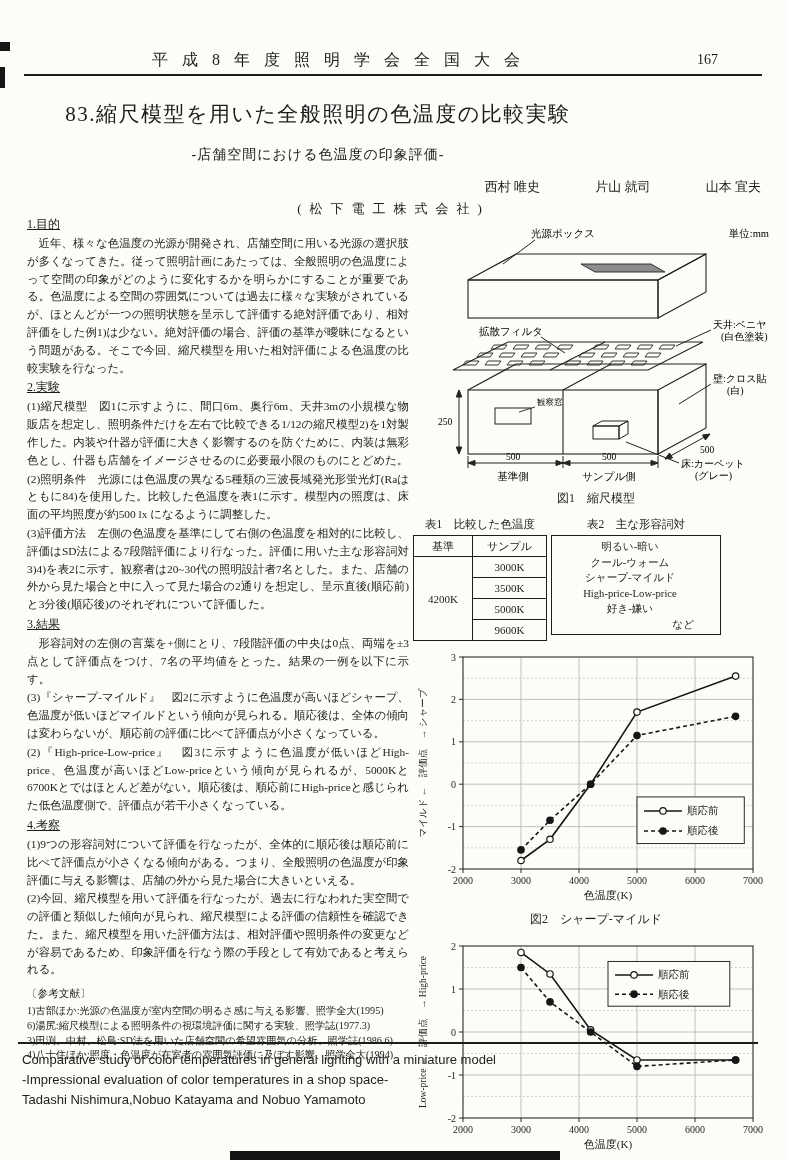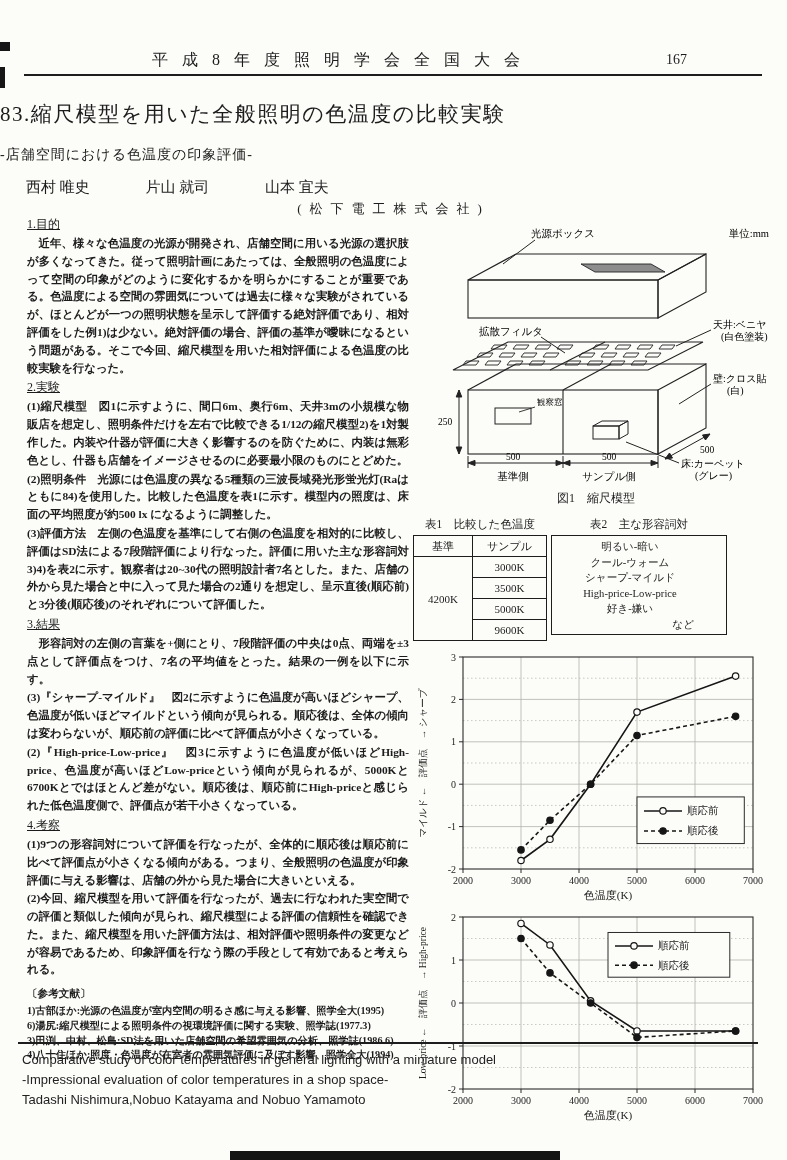--- a/index.html
+++ b/index.html
@@ -4,46 +4,46 @@
 <style>
   html,body{margin:0;padding:0;}
   body{
     width:787px;height:1160px;position:relative;overflow:hidden;
     background:#fcfcf9;color:#1c1c1c;
     font-family:"Liberation Serif","DejaVu Serif",serif;
   }
   .abs{position:absolute;}
   
   .conf-title{top:50px;left:0;width:677px;text-align:center;font-size:16px;letter-spacing:5px;}
-  .page-num{top:52px;left:666px;font-size:14px;}
+  .page-num{top:52px;left:697px;font-size:14px;}
   .header-rule{top:74px;left:24px;width:738px;height:2.4px;background:#1d1d1d;}
   .artifact{background:#161616;}
   
-  .paper-title{top:100px;left:0;width:636px;font-size:21px;letter-spacing:1.5px;}
-  .paper-subtitle{top:146px;left:0;width:636px;text-align:left;font-size:14px;letter-spacing:1px;}
-  .authors{top:178px;left:0;width:787px;text-align:left;font-size:15px;}
+  .paper-title{top:100px;left:0;width:636px;text-align:center;font-size:21px;letter-spacing:1.5px;}
+  .paper-subtitle{top:146px;left:0;width:636px;text-align:center;font-size:14px;letter-spacing:1px;}
+  .authors{top:178px;left:0;width:787px;text-align:right;font-size:13px;}
   .authors span{margin:0 26px;}
   .affiliation{top:200px;left:0;width:787px;text-align:center;font-size:13px;letter-spacing:8px;}
   
   .left-col{top:214px;left:27px;width:382px;}
   .sec-head{font-size:12px;text-decoration:underline;margin:2px 0 2px 0;font-weight:normal;}
-  .left-col p{margin:0 0 1px 0;font-size:11.4px;line-height:17.8px;text-align:justify;text-justify:inter-ideograph;font-weight:bold;}
+  .left-col p{margin:0 0 1px 0;font-size:11.4px;line-height:17.8px;text-align:justify;text-justify:inter-ideograph;}
   .left-col p.indent{text-indent:1em;}
   .refs{margin-top:8px;}
   .refs .ref-head{font-size:10.6px;margin:0 0 2px 0;}
   .refs p{font-size:10.2px;line-height:14.8px;margin:0;text-align:left;}
   
   .right-col{top:222px;left:413px;width:366px;}
   .fig-caption{text-align:center;font-size:12px;margin:2px 0 10px 0;}
   .tables-row{display:flex;gap:4px;align-items:flex-start;margin-bottom:8px;}
   .tbl-title{font-size:11.5px;text-align:center;margin-bottom:3px;}
   table.cmp{border-collapse:collapse;border:1.6px solid #1d1d1d;padding-left:24px;}
   table.cmp td,table.cmp th{border:1px solid #1d1d1d;font-size:11px;font-weight:normal;
     text-align:center;padding:1px 14px;height:18px;}
-  .adj-box{border:1.4px solid #1d1d1d;width:148px;padding:3px 22px 2px 4px;}
+  .adj-box{border:1.4px solid #1d1d1d;width:148px;padding:3px 16px 2px 4px;}
   .adj-box div{font-size:10.6px;text-align:center;line-height:15.5px;}
   .adj-box .adj-etc{text-align:right;padding-right:10px;}
   .chart{margin:0;}
   
   .footer-rule{top:1042px;left:18px;width:740px;height:2.2px;background:#1d1d1d;}
   .footer{top:1050px;left:22px;width:740px;font-family:"Liberation Sans","DejaVu Sans",sans-serif;
     font-size:13px;line-height:20px;color:#222;}
   .bottom-bar{top:1151px;left:230px;width:330px;height:9px;background:#141414;}
   svg text{font-family:"Liberation Serif","DejaVu Serif",serif;}
 </style>
@@ -299,20 +299,21 @@
         <circle cx="224" cy="86.44" r="3.2" fill="#161616" stroke="#161616" stroke-width="1.2"></circle>
         <circle cx="322.59999999999997" cy="67.35999999999999" r="3.2" fill="#161616" stroke="#161616" stroke-width="1.2"></circle>
         <rect x="224" y="147.92000000000002" width="107.3" height="46.64" fill="#fcfcf9" stroke="#2a2a2a" stroke-width="1"></rect>
         <line x1="231" y1="161.912" x2="269" y2="161.912" stroke="#161616" stroke-width="1.5" stroke-dasharray="none"></line>
         <circle cx="250" cy="161.912" r="3.2" fill="#fcfcf9" stroke="#161616" stroke-width="1.2"></circle>
         <text x="274" y="165.412" font-size="10.5" fill="#1c1c1c">順応前</text>
         <line x1="231" y1="181.96720000000002" x2="269" y2="181.96720000000002" stroke="#161616" stroke-width="1.5" stroke-dasharray="4 3"></line>
         <circle cx="250" cy="181.96720000000002" r="3.2" fill="#161616" stroke="#161616" stroke-width="1.2"></circle>
         <text x="274" y="185.46720000000002" font-size="10.5" fill="#1c1c1c">順応後</text>
       </svg></div>
+  <div class="fig-caption">図2　シャープ-マイルド</div>
 
   
   <div class="chart"><svg width="352" height="216">
         <line x1="50" y1="158.5" x2="340" y2="158.5" stroke="#bcbcb6" stroke-width="0.8" stroke-dasharray="1.5 2.5"></line>
         <line x1="50" y1="115.5" x2="340" y2="115.5" stroke="#bcbcb6" stroke-width="0.8" stroke-dasharray="1.5 2.5"></line>
         <line x1="50" y1="72.5" x2="340" y2="72.5" stroke="#bcbcb6" stroke-width="0.8" stroke-dasharray="1.5 2.5"></line>
         <line x1="50" y1="29.5" x2="340" y2="29.5" stroke="#bcbcb6" stroke-width="0.8" stroke-dasharray="1.5 2.5"></line>
         <line x1="50" y1="137" x2="340" y2="137" stroke="#b2b2ac" stroke-width="0.8"></line>
         <line x1="50" y1="94" x2="340" y2="94" stroke="#b2b2ac" stroke-width="0.8"></line>
         <line x1="50" y1="51" x2="340" y2="51" stroke="#b2b2ac" stroke-width="0.8"></line>

